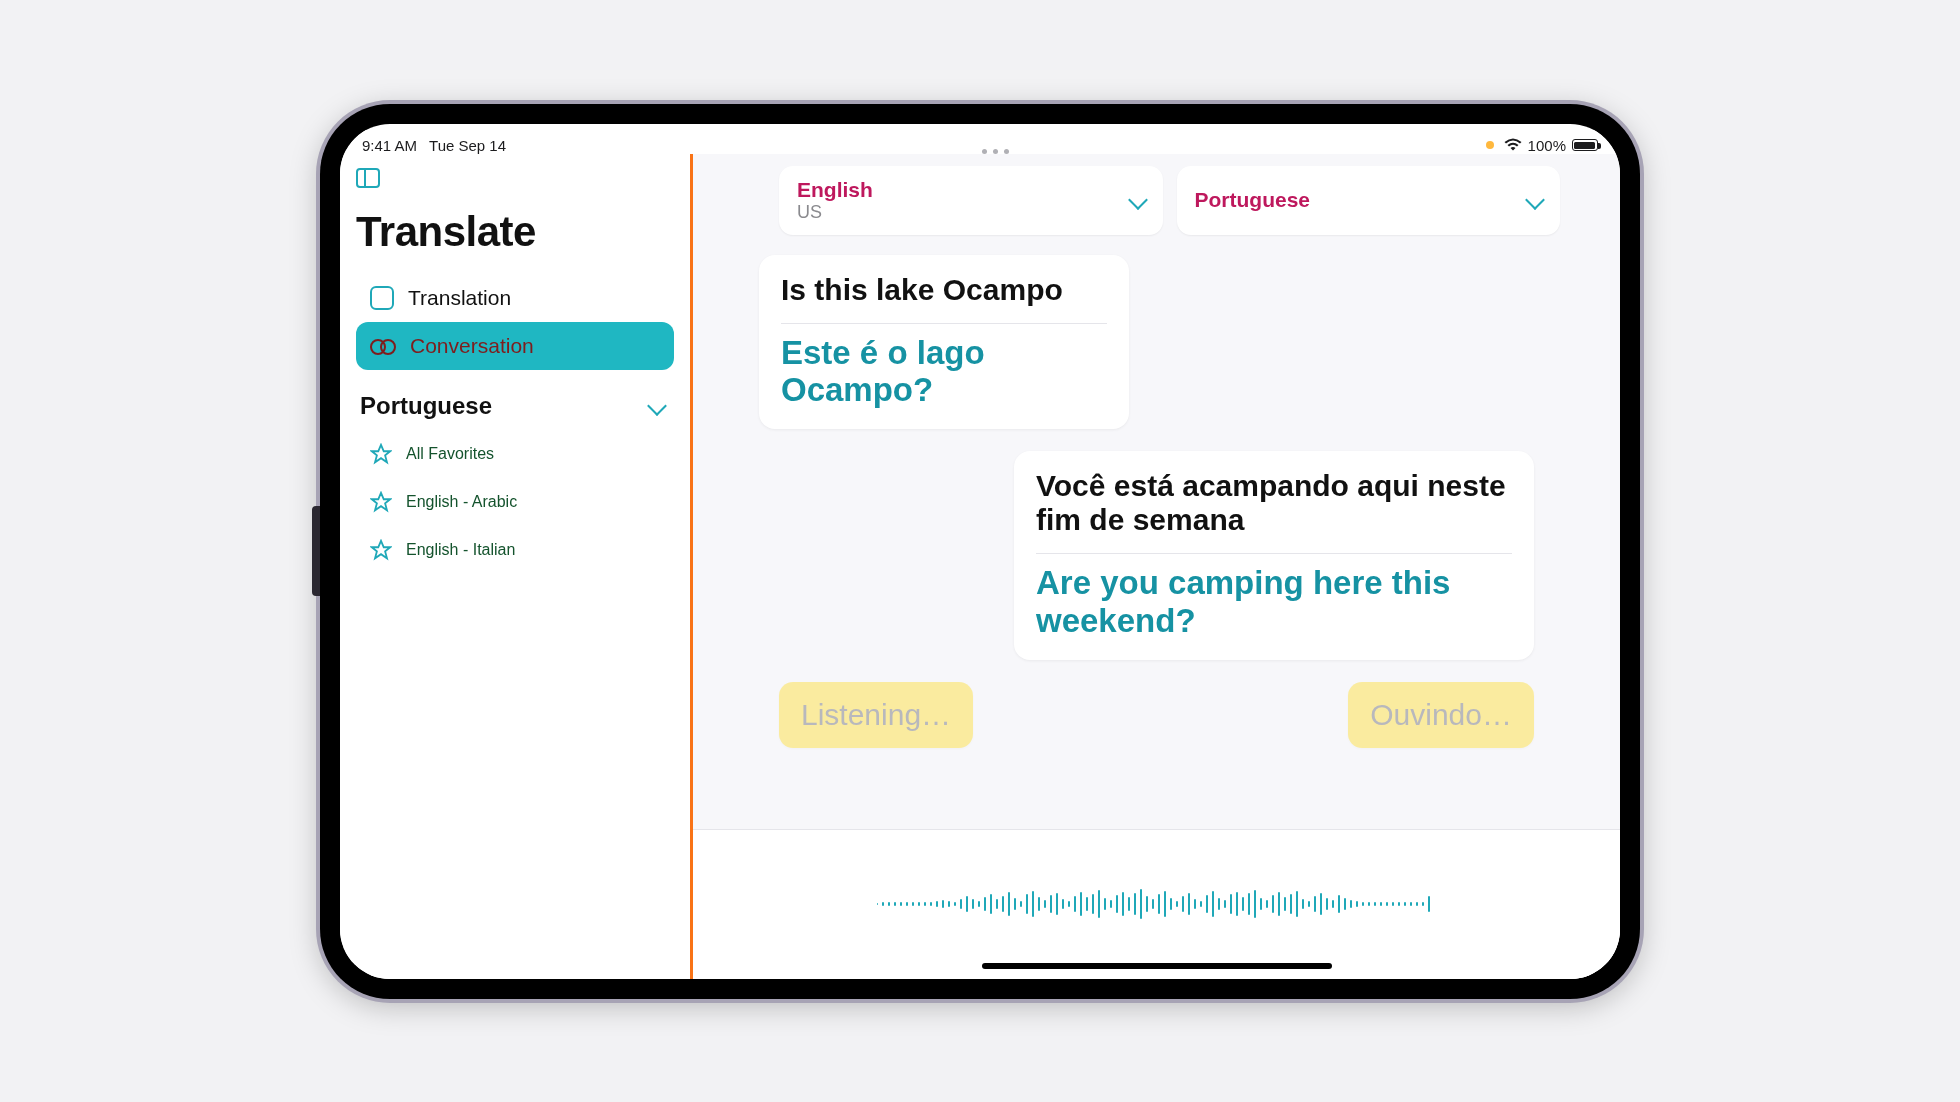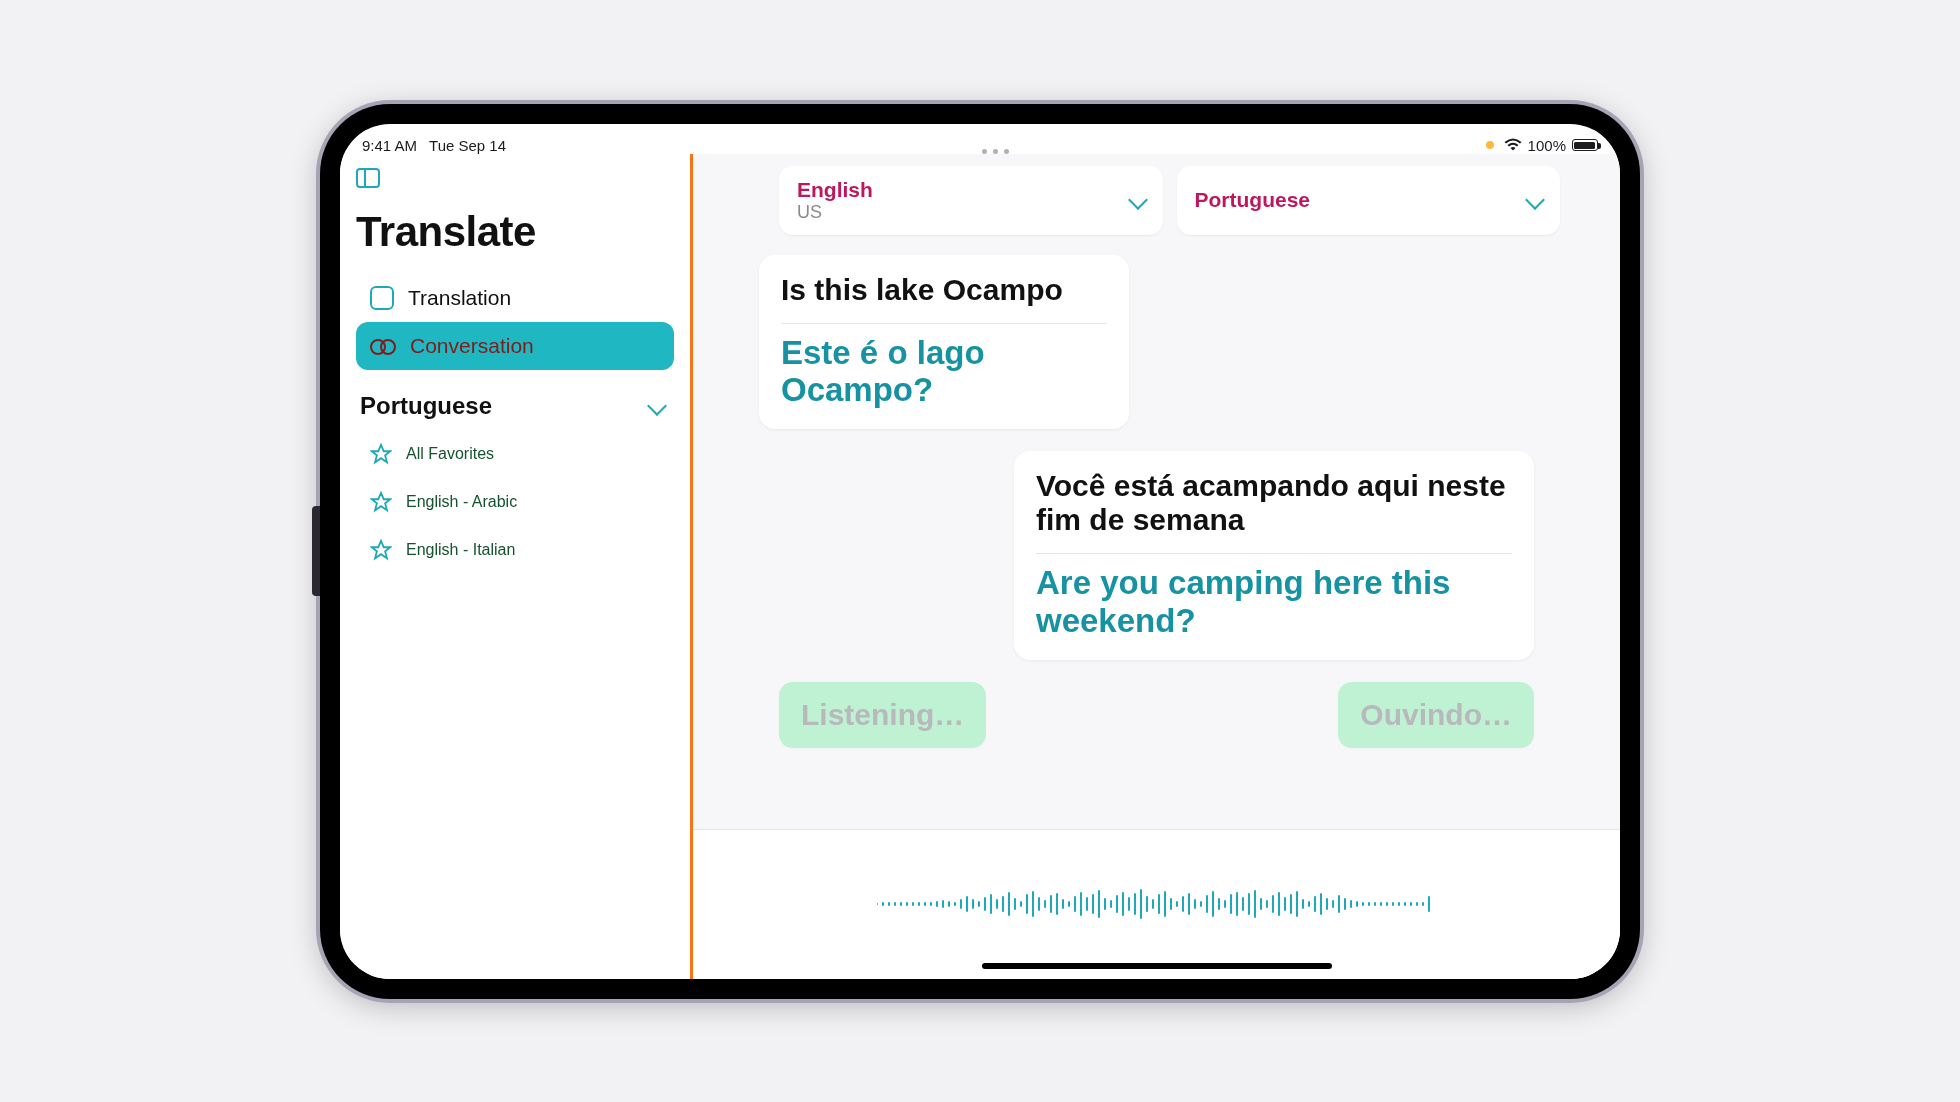--- a/index.html
+++ b/index.html
@@ -192,26 +192,26 @@
   .bubble .tgt {
     font-size: 33px; font-weight: 700; color:#1692a3;
     line-height: 1.15;
   }
   .listening-row {
     display: flex; justify-content: space-between;
     padding: 0 0;
     margin-top: 10px;
   }
   .listening-pill {
-    background: #86efac;
+    background: #fde047;
     border-radius: 14px;
     padding: 16px 22px;
     box-shadow: 0 1px 3px rgba(0,0,0,0.05);
     opacity: 0.5;
-    font-size: 30px; font-weight: 700; color:#7a7a82;
+    font-size: 30px; font-weight: 400; color:#7a7a82;
   }
   
   .bottom-area {
     background:#fff;
     border-top: 1px solid #e5e5ea;
     height: 150px;
     display: flex;
     align-items: center;
     justify-content: center;
     position: relative;

